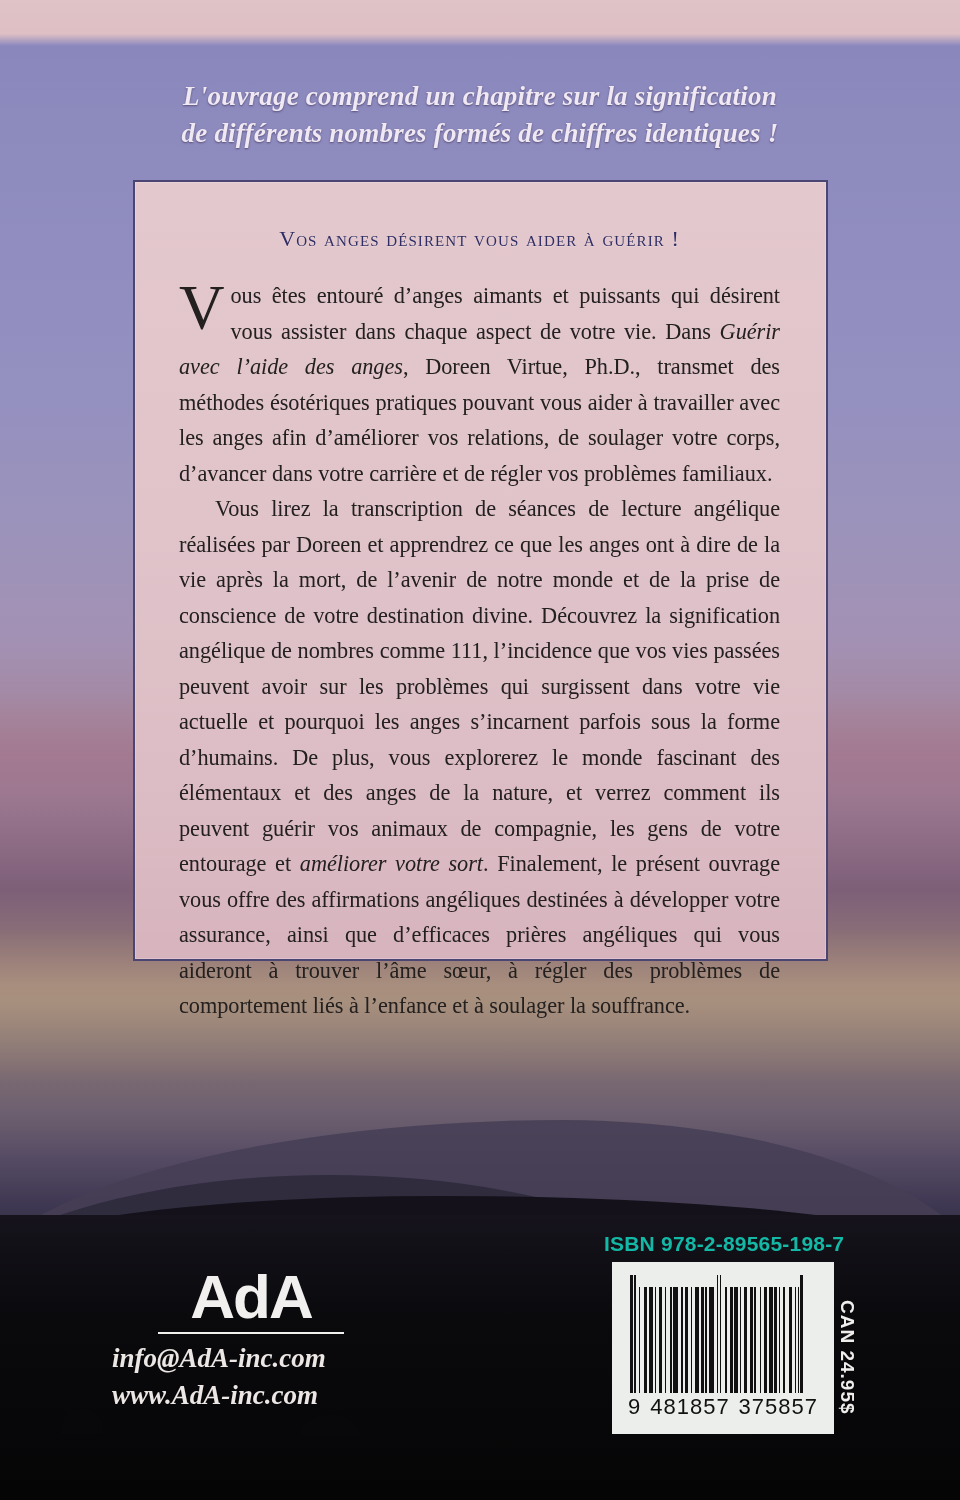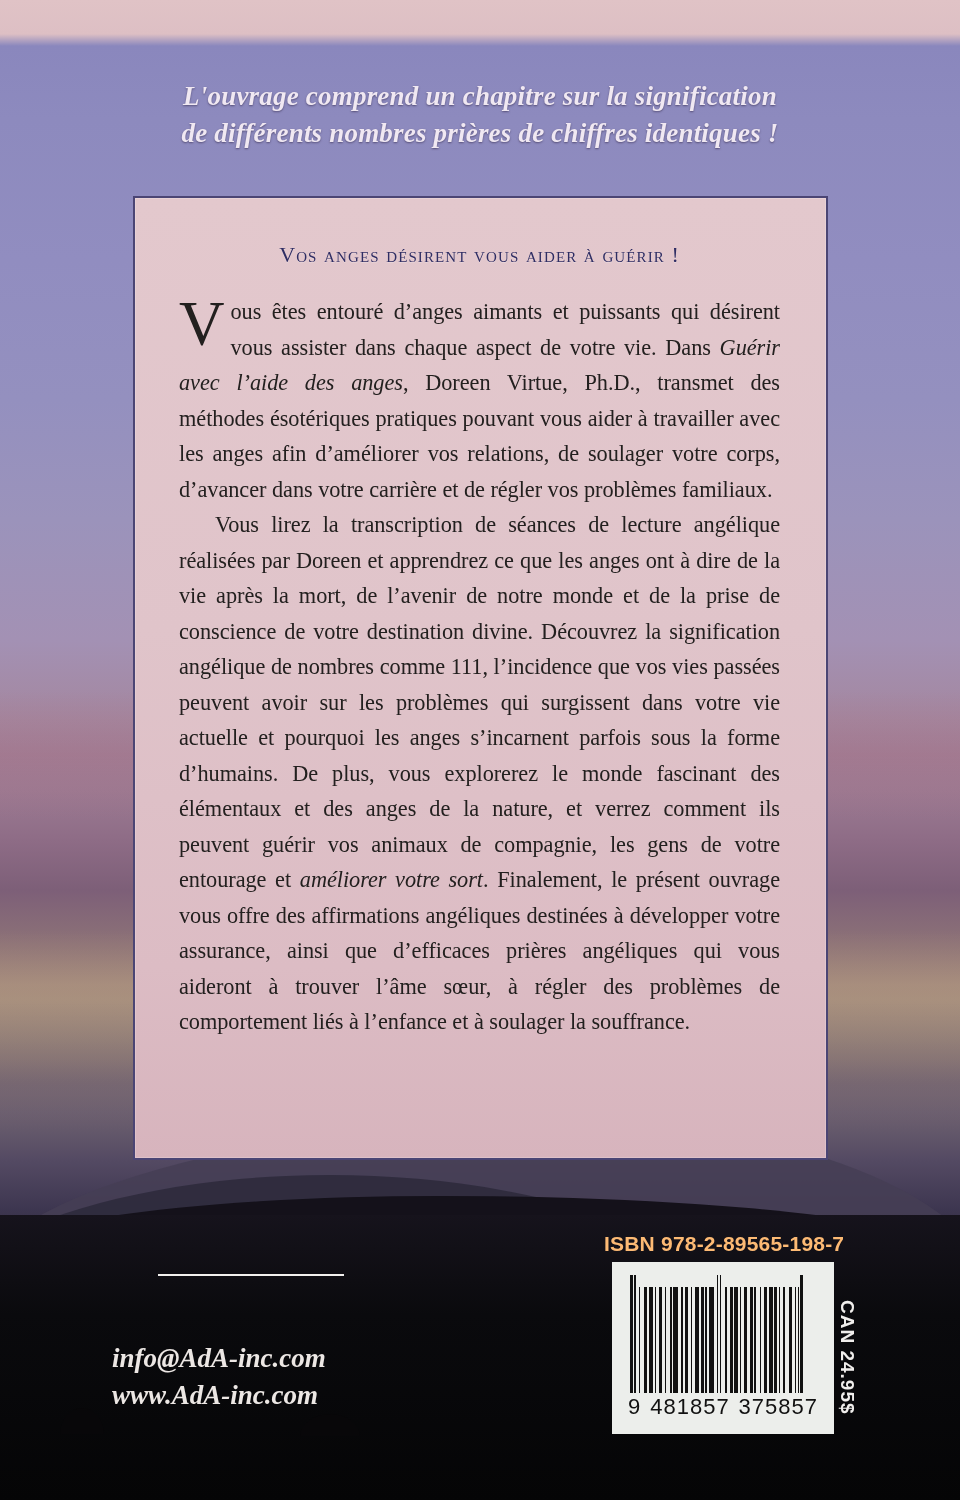--- a/index.html
+++ b/index.html
@@ -117,23 +117,23 @@
     color: #f0e8f2;
     text-shadow: 0 1px 2px rgba(40,30,60,.55);
     letter-spacing: .2px;
   }
   .tagline div { white-space: nowrap; }
 
   
   .panel {
     position: absolute;
     left: 133px;
-    top: 196px;
+    top: 180px;
     width: 695px;
-    height: 964px;
+    height: 781px;
     box-sizing: border-box;
     background: linear-gradient(to bottom, #e3c8cd 0%, #e0c4ca 45%, #dcbcc4 80%, #d7b4bd 100%);
     border: 2px solid #4b4574;
     box-shadow: 0 0 0 1px rgba(255,255,255,0.18) inset;
   }
   .panel-inner {
     padding: 44px 46px 0 44px;
   }
   .panel-heading {
     text-align: center;
@@ -210,21 +210,21 @@
 
   
   .isbn-label {
     position: absolute;
     left: 604px;
     top: 1232px;
     font-family: "Liberation Sans", sans-serif;
     font-weight: bold;
     font-size: 21px;
     letter-spacing: .2px;
-    color: #fdba74;
+    color: #14b8a6;
   }
   .barcode-box {
     position: absolute;
     left: 612px;
     top: 1262px;
     width: 222px;
     height: 172px;
     background: #eceeeb;
     box-sizing: border-box;
     padding: 13px 12px 0 12px;
@@ -275,38 +275,39 @@
   <div class="hill-far"></div>
   <div class="hill-mid"></div>
   <div class="ground-edge"></div>
   <div class="ground"></div>
   <div class="shrub" style="left:60px;  top:1408px; width:44px; height:26px;"></div>
   <div class="shrub" style="left:300px; top:1414px; width:60px; height:22px;"></div>
   <div class="shrub" style="left:700px; top:1412px; width:52px; height:24px;"></div>
 
   <div class="tagline">
     <div>L'ouvrage comprend un chapitre sur la signification</div>
-    <div>de différents nombres prières de chiffres identiques !</div>
+    <div>de différents nombres formés de chiffres identiques !</div>
   </div>
 
   <div class="panel">
     <div class="panel-inner">
       <h2 class="panel-heading">Vos anges désirent vous aider à guérir !</h2>
 
       <p class="body-text first">
         <span class="dropcap">V</span><span>ous êtes entouré d’anges aimants et puissants qui désirent vous assister dans chaque aspect de votre vie. Dans </span><span class="ital">Guérir avec l’aide des anges</span><span>, Doreen Virtue, Ph.D., transmet des méthodes ésotériques pratiques pouvant vous aider à travailler avec les anges afin d’améliorer vos relations, de soulager votre corps, d’avancer dans votre carrière et de régler vos problèmes familiaux.</span>
       </p>
 
       <p class="body-text second">
         <span>Vous lirez la transcription de séances de lecture angélique réalisées par Doreen et apprendrez ce que les anges ont à dire de la vie après la mort, de l’avenir de notre monde et de la prise de conscience de votre destination divine. Découvrez la signification angélique de nombres comme 111, l’incidence que vos vies passées peuvent avoir sur les problèmes qui surgissent dans votre vie actuelle et pourquoi les anges s’incarnent parfois sous la forme d’humains. De plus, vous explorerez le monde fascinant des élémentaux et des anges de la nature, et verrez comment ils peuvent guérir vos animaux de compagnie, les gens de votre entourage et </span><span class="ital">améliorer votre sort</span><span>. Finalement, le présent ouvrage vous offre des affirmations angéliques destinées à développer votre assurance, ainsi que d’efficaces prières angéliques qui vous aideront à trouver l’âme sœur, à régler des problèmes de comportement liés à l’enfance et à soulager la souffrance.</span>
       </p>
     </div>
   </div>
 
   <div class="logo-block">
+    <span class="logo-ada">AdA</span>
     <div class="logo-rule"></div>
   </div>
 
   <div class="web-lines">
     <div>info@AdA-inc.com</div>
     <div>www.AdA-inc.com</div>
   </div>
 
   <div class="isbn-label">ISBN 978-2-89565-198-7</div>
 

